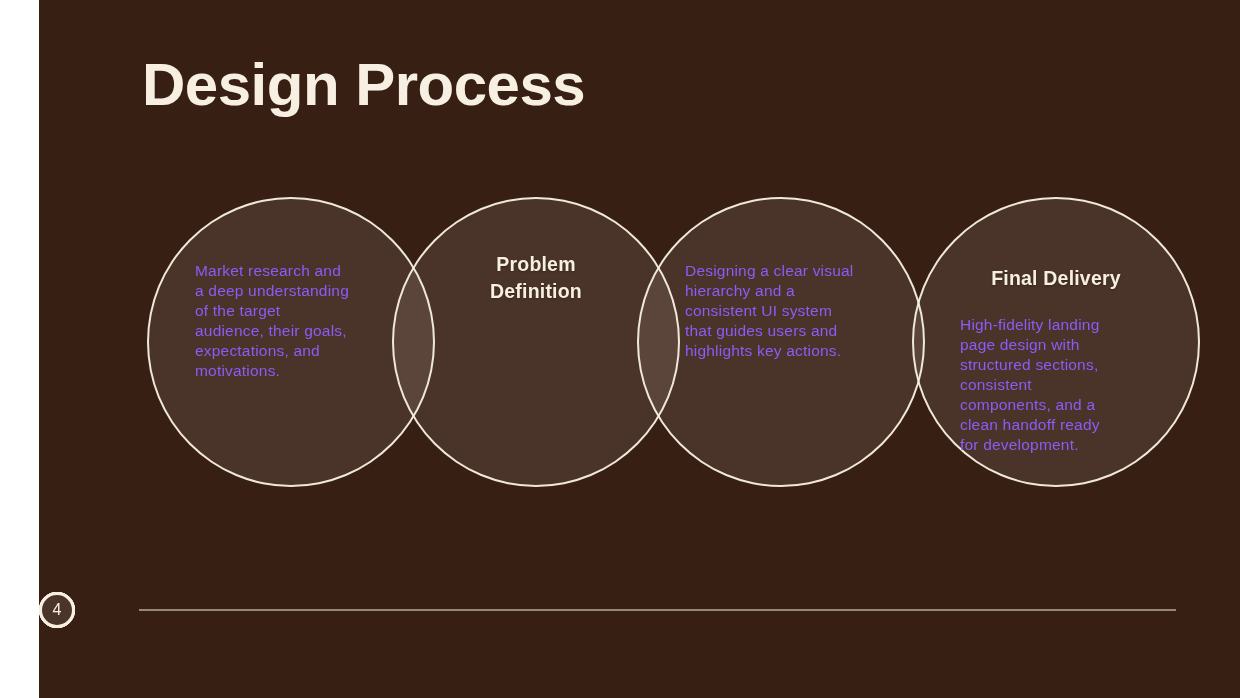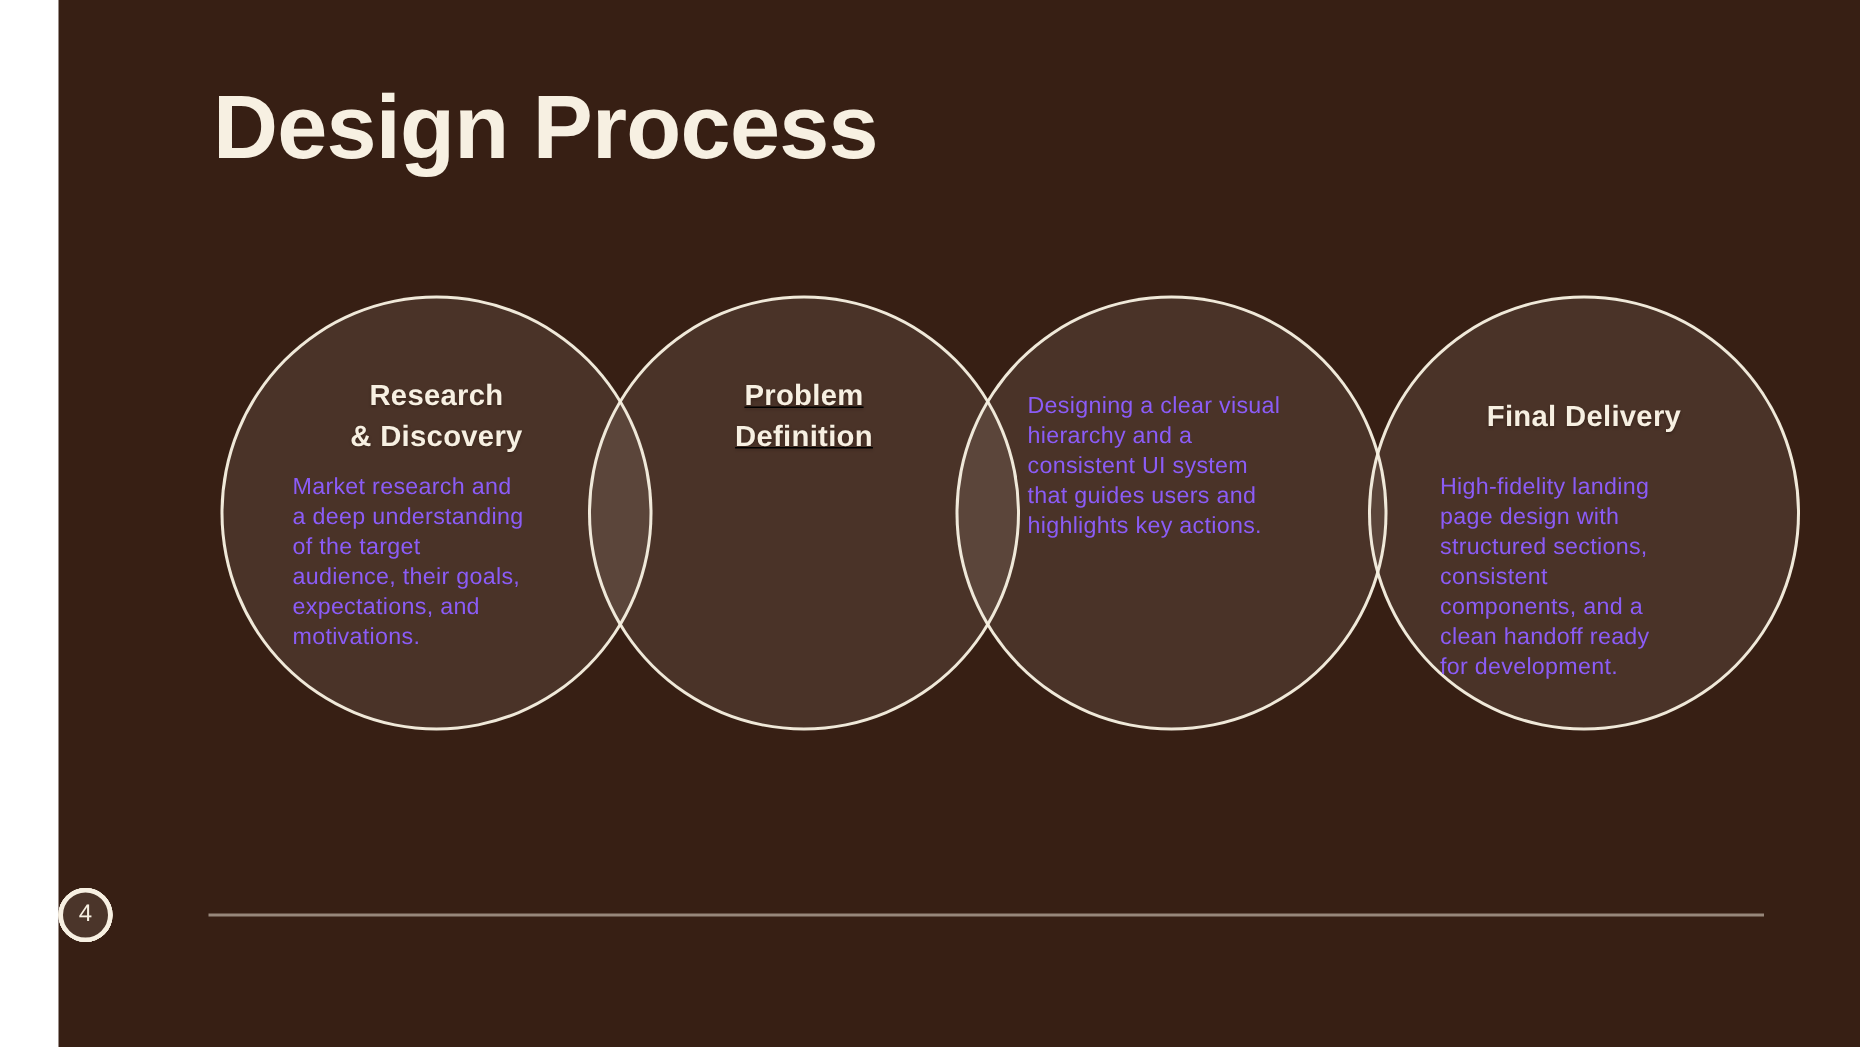--- a/index.html
+++ b/index.html
@@ -33,21 +33,21 @@
     height: 290px;
     border: 2px solid rgba(247, 240, 226, 0.96);
     border-radius: 50%;
     background: rgba(247, 240, 226, 0.10);
     display: flex;
     flex-direction: column;
     align-items: center;
     padding-top: 52px;
   }
   .circle:nth-of-type(1) { left: 108px; }
-  .circle:nth-of-type(2) { left: 353px; text-decoration: underline; }
+  .circle:nth-of-type(2) { left: 353px; }
   .circle:nth-of-type(3) { left: 598px; }
   .circle:nth-of-type(4) { left: 873px; }
   .step-heading {
     min-height: 54px;
     display: flex;
     flex-direction: column;
     justify-content: center;
     font-size: 19.5px;
     font-weight: bold;
     line-height: 27px;
@@ -96,22 +96,20 @@
   .timeline-marker:nth-of-type(4) { left: 969px; }
 </style>
 </head>
 <body>
 
 <div class="slide">
 
   <h1 class="page-title">Design Process</h1>
 
   <div class="circle">
-    <div class="step-heading">Research
-&amp; Discovery</div>
     <div class="step-body">Market research and
 a deep understanding
 of the target
 audience, their goals,
 expectations, and
 motivations.</div>
   </div>
 
   <div class="circle">
     <div class="step-heading">Problem

